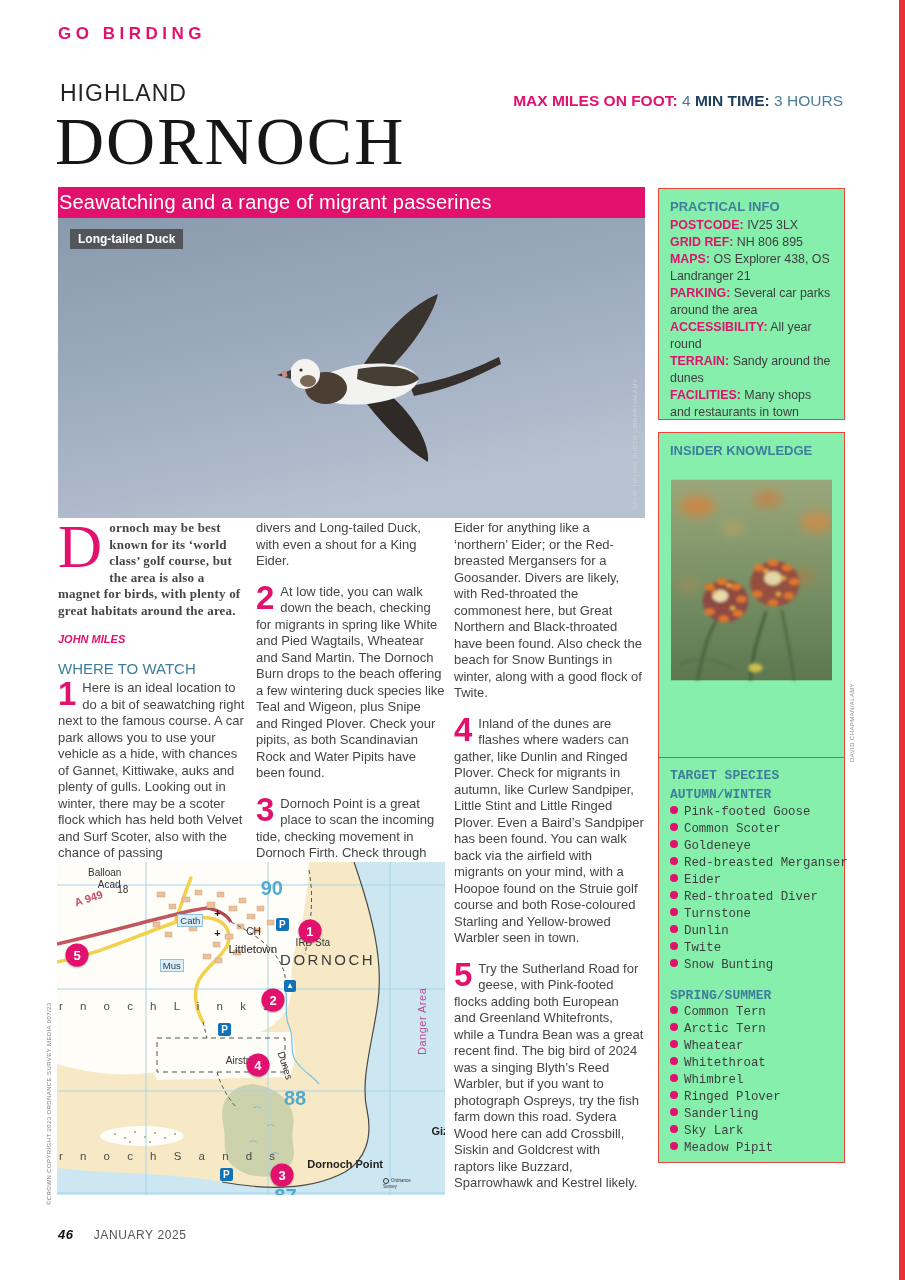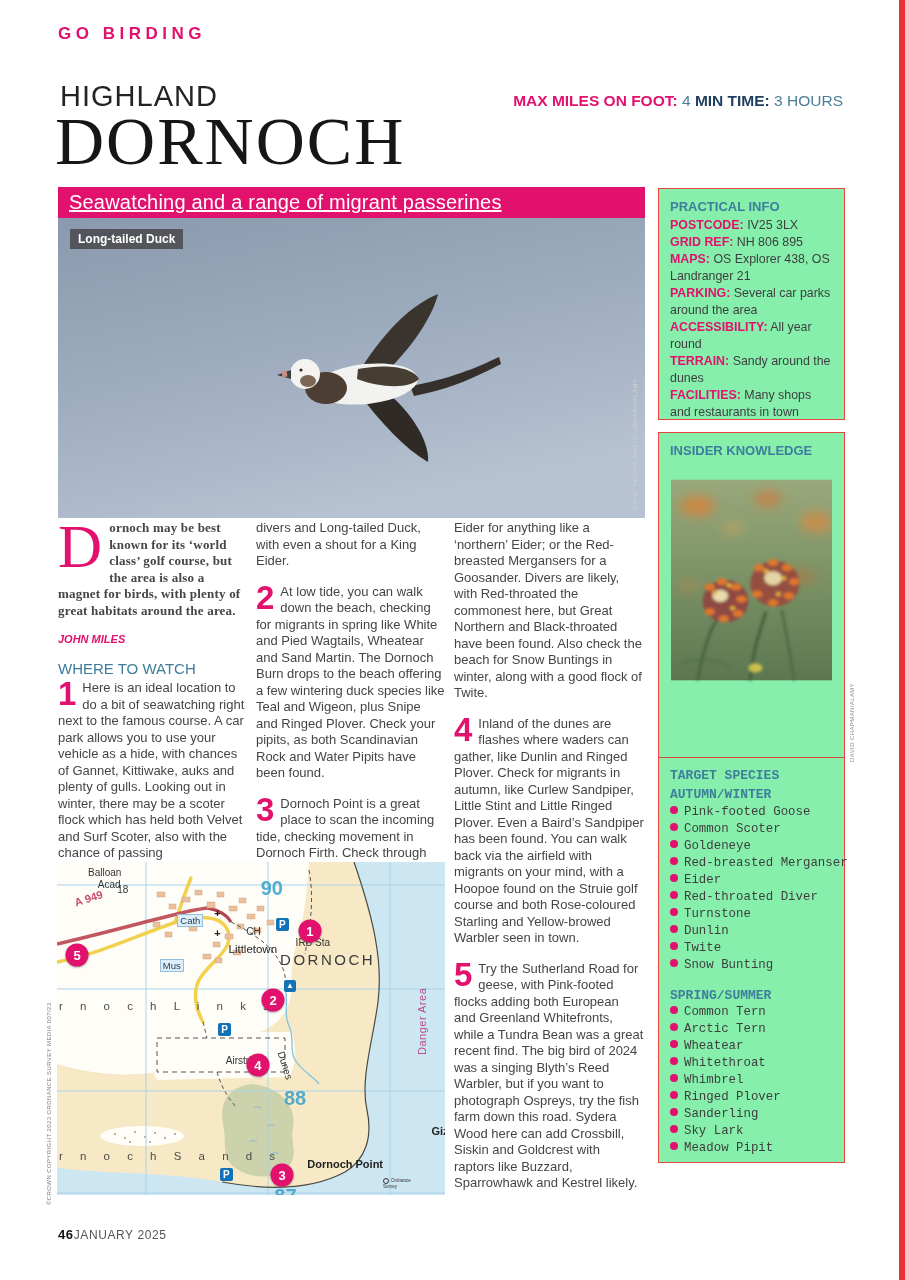--- a/index.html
+++ b/index.html
@@ -10,31 +10,31 @@
     --body:#454545;
   }
   *{margin:0;padding:0;box-sizing:border-box;}
   html,body{background:#888;}
   .page{position:relative;width:905px;height:1280px;background:#ffffff;overflow:hidden;
         font-family:"Liberation Sans",sans-serif;margin:0 auto;}
   .edge-strip{position:absolute;right:0;top:0;width:6px;height:100%;background:#e73136;}
 
   .kicker{position:absolute;left:58px;top:24px;font-size:17px;font-weight:800;
           letter-spacing:4.5px;color:var(--pink);}
-  .region{position:absolute;left:60px;top:80px;font-size:29px;font-weight:400;
+  .region{position:absolute;left:60px;top:80px;font-size:23px;font-weight:400;
           letter-spacing:1px;color:#232323;text-align:right;}
   .stats{position:absolute;right:62px;top:92px;font-size:15.5px;font-weight:700;color:#4a7d9a;}
   .stats .lbl-pink{color:var(--pink);}
   .stats .lbl-navy{color:var(--navy);}
   .stats .val{font-weight:400;color:#4a7d9a;}
   .title{position:absolute;left:55px;top:102px;font-family:"Liberation Serif",serif;
          font-size:68px;font-weight:400;letter-spacing:2px;color:#161616;}
 
   .banner{position:absolute;left:58px;top:187px;width:587px;height:31px;background:var(--pink);
-          color:#fff;font-size:20px;line-height:31px;padding-left:11px;letter-spacing:.2px;text-decoration:underline;}
+          color:#fff;font-size:20px;line-height:31px;padding-left:1px;letter-spacing:.2px;}
 
   .hero{position:absolute;left:58px;top:218px;width:587px;height:300px;overflow:hidden;}
   .hero svg{display:block;}
   .photo-chip{position:absolute;left:12px;top:11px;background:rgba(70,70,72,.82);color:#fff;
               font-size:12px;font-weight:700;padding:3px 8px;}
   .v-credit{position:absolute;font-size:6px;color:#d9d9d9;letter-spacing:.5px;white-space:nowrap;
             transform:rotate(-90deg);transform-origin:left top;}
   .credit-duck{left:574px;top:292px;color:#d3d3d3;}
   .credit-flower{position:absolute;left:849px;top:762px;font-size:6px;color:#8a8a8a;
                  letter-spacing:.4px;white-space:nowrap;transform:rotate(-90deg);transform-origin:left top;}
@@ -90,21 +90,21 @@
             transform:translate(-50%,-50%);box-shadow:0 1px 2px rgba(0,0,0,.35);}
   .m-park{position:absolute;width:13px;height:13px;background:#1272b8;border-radius:2px;color:#fff;
           font-size:10px;font-weight:700;line-height:13px;text-align:center;}
   .m-camp{position:absolute;width:12px;height:12px;background:#1272b8;border-radius:2px;color:#fff;
           font-size:8px;line-height:12px;text-align:center;}
   .os-logo{position:absolute;left:84%;top:95%;font-size:4.5px;color:#333;width:40px;line-height:5px;}
   .os-logo .roundel{display:inline-block;width:6px;height:6px;border:1px solid #333;border-radius:50%;
           vertical-align:middle;margin-right:2px;}
 
   .footer{position:absolute;left:58px;top:1227px;font-size:12px;color:#555;letter-spacing:.6px;}
-  .footer .pg{font-size:13px;font-weight:800;color:#111;margin-right:0;}
+  .footer .pg{font-size:13px;font-weight:800;color:#111;margin-right:20px;font-style:italic;}
 </style>
 </head>
 <body>
 
 <div class="page">
   <div class="edge-strip"></div>
 
   <div class="kicker">GO BIRDING</div>
   <div class="region">HIGHLAND</div>
 

